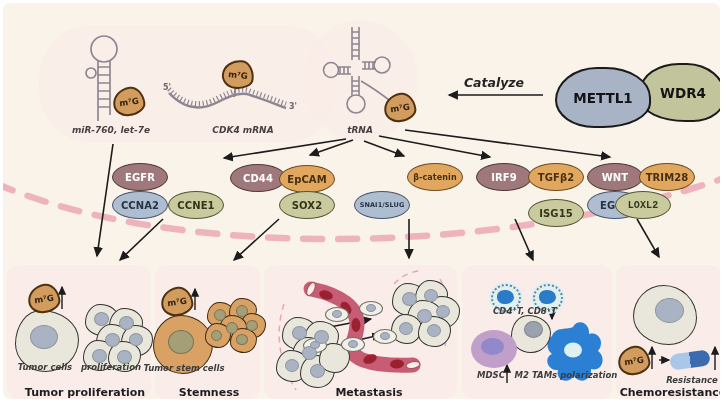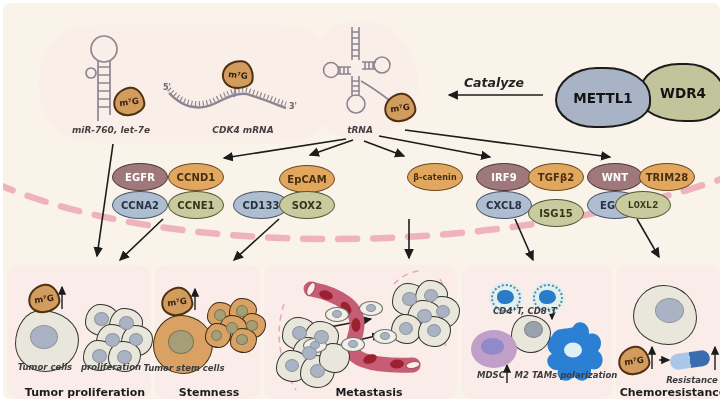--- a/index.html
+++ b/index.html
@@ -174,33 +174,32 @@
   <div class="lab" style="left:240px;top:122px;">CDK4 mRNA</div>
   <div class="lab" style="left:357px;top:122px;">tRNA</div>
   <div class="prime" style="left:160px;top:80px;">5'</div>
   <div class="prime" style="left:286px;top:99px;">3'</div>
 
   <div class="cat" style="left:491px;top:72px;">Catalyze</div>
   <div class="enz" style="left:552px;top:64px;width:92px;height:57px;background:#a9b3c6;border-radius:48% 52% 55% 45%/60% 55% 45% 50%;z-index:4;">METTL1</div>
   <div class="enz" style="left:637px;top:60px;width:82px;height:55px;background:#c2c49b;border-radius:50% 50% 42% 58%/50% 62% 48% 42%;">WDR4</div>
 
   <div class="ell c-mauve" style="left:109px;top:160px;">EGFR</div>
-  <div class="ell c-orange" style="left:165px;top:160px;">CCND1</div>
   <div class="ell c-blue" style="left:109px;top:188px;">CCNA2</div>
   <div class="ell c-olive" style="left:165px;top:188px;">CCNE1</div>
 
+  <div class="ell c-mauve" style="left:227px;top:161px;">CD44</div>
   <div class="ell c-orange" style="left:276px;top:162px;">EpCAM</div>
-  <div class="ell c-blue" style="left:230px;top:188px;">CD133</div>
   <div class="ell c-olive" style="left:276px;top:188px;">SOX2</div>
 
   <div class="ell c-orange fs8" style="left:404px;top:160px;">β-catenin</div>
+  <div class="ell c-blue fs65" style="left:351px;top:188px;">SNAI1/SLUG</div>
 
   <div class="ell c-mauve" style="left:473px;top:160px;">IRF9</div>
   <div class="ell c-orange" style="left:525px;top:160px;">TGFβ2</div>
-  <div class="ell c-blue" style="left:473px;top:188px;">CXCL8</div>
   <div class="ell c-olive" style="left:525px;top:188px;margin-top:8px;">ISG15</div>
 
   <div class="ell c-mauve" style="left:584px;top:160px;">WNT</div>
   <div class="ell c-orange" style="left:636px;top:160px;">TRIM28</div>
   <div class="ell c-blue" style="left:584px;top:188px;">EGFR</div>
   <div class="ell c-olive" style="left:612px;top:188px;font-family:Liberation Mono, monospace;">LOXL2</div>
 
   <div class="m7g" style="left:25px;top:281px;">m⁷G</div>
   <div class="cell" style="left:12px;top:307px;width:62px;height:60px;border-radius:40% 60% 52% 48%/55% 48% 52% 45%;"></div>
   <div class="nuc" style="left:27px;top:322px;width:26px;height:22px;"></div>

